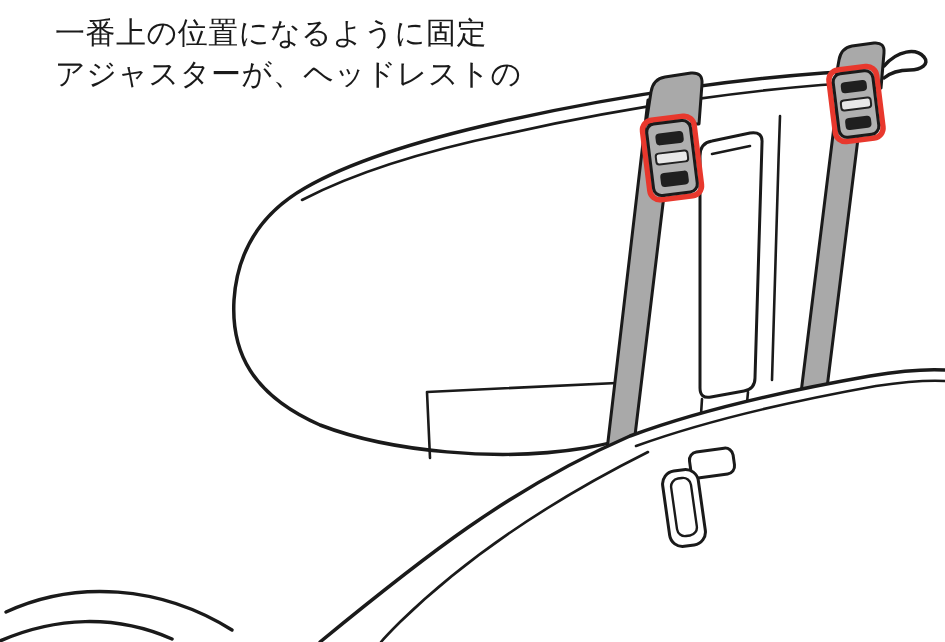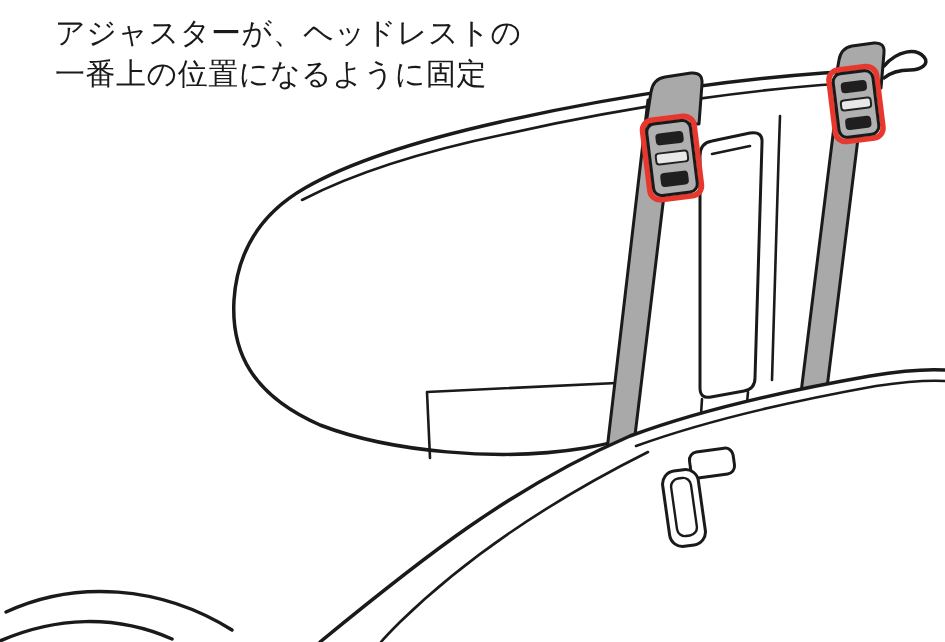--- a/index.html
+++ b/index.html
@@ -152,17 +152,17 @@
       <path class="ln" d="M 884 66 C 898 50 916 48 924 57 C 930 64 921 70 910 70 C 899 70 890 73 884 78"></path>
     </g>
 
     <g>
       <path class="ln" d="M 6 612 C 75 580 160 585 232 630"></path>
       <path class="ln" d="M 0 641 C 55 617 115 614 172 639"></path>
     </g>
   </svg>
 
   <div class="annotation">
+    <div>一番上の位置になるように固定</div>
     <div>アジャスターが、ヘッドレストの</div>
-    <div>一番上の位置になるように固定</div>
   </div>
 
 </div>
 
 </body></html>

